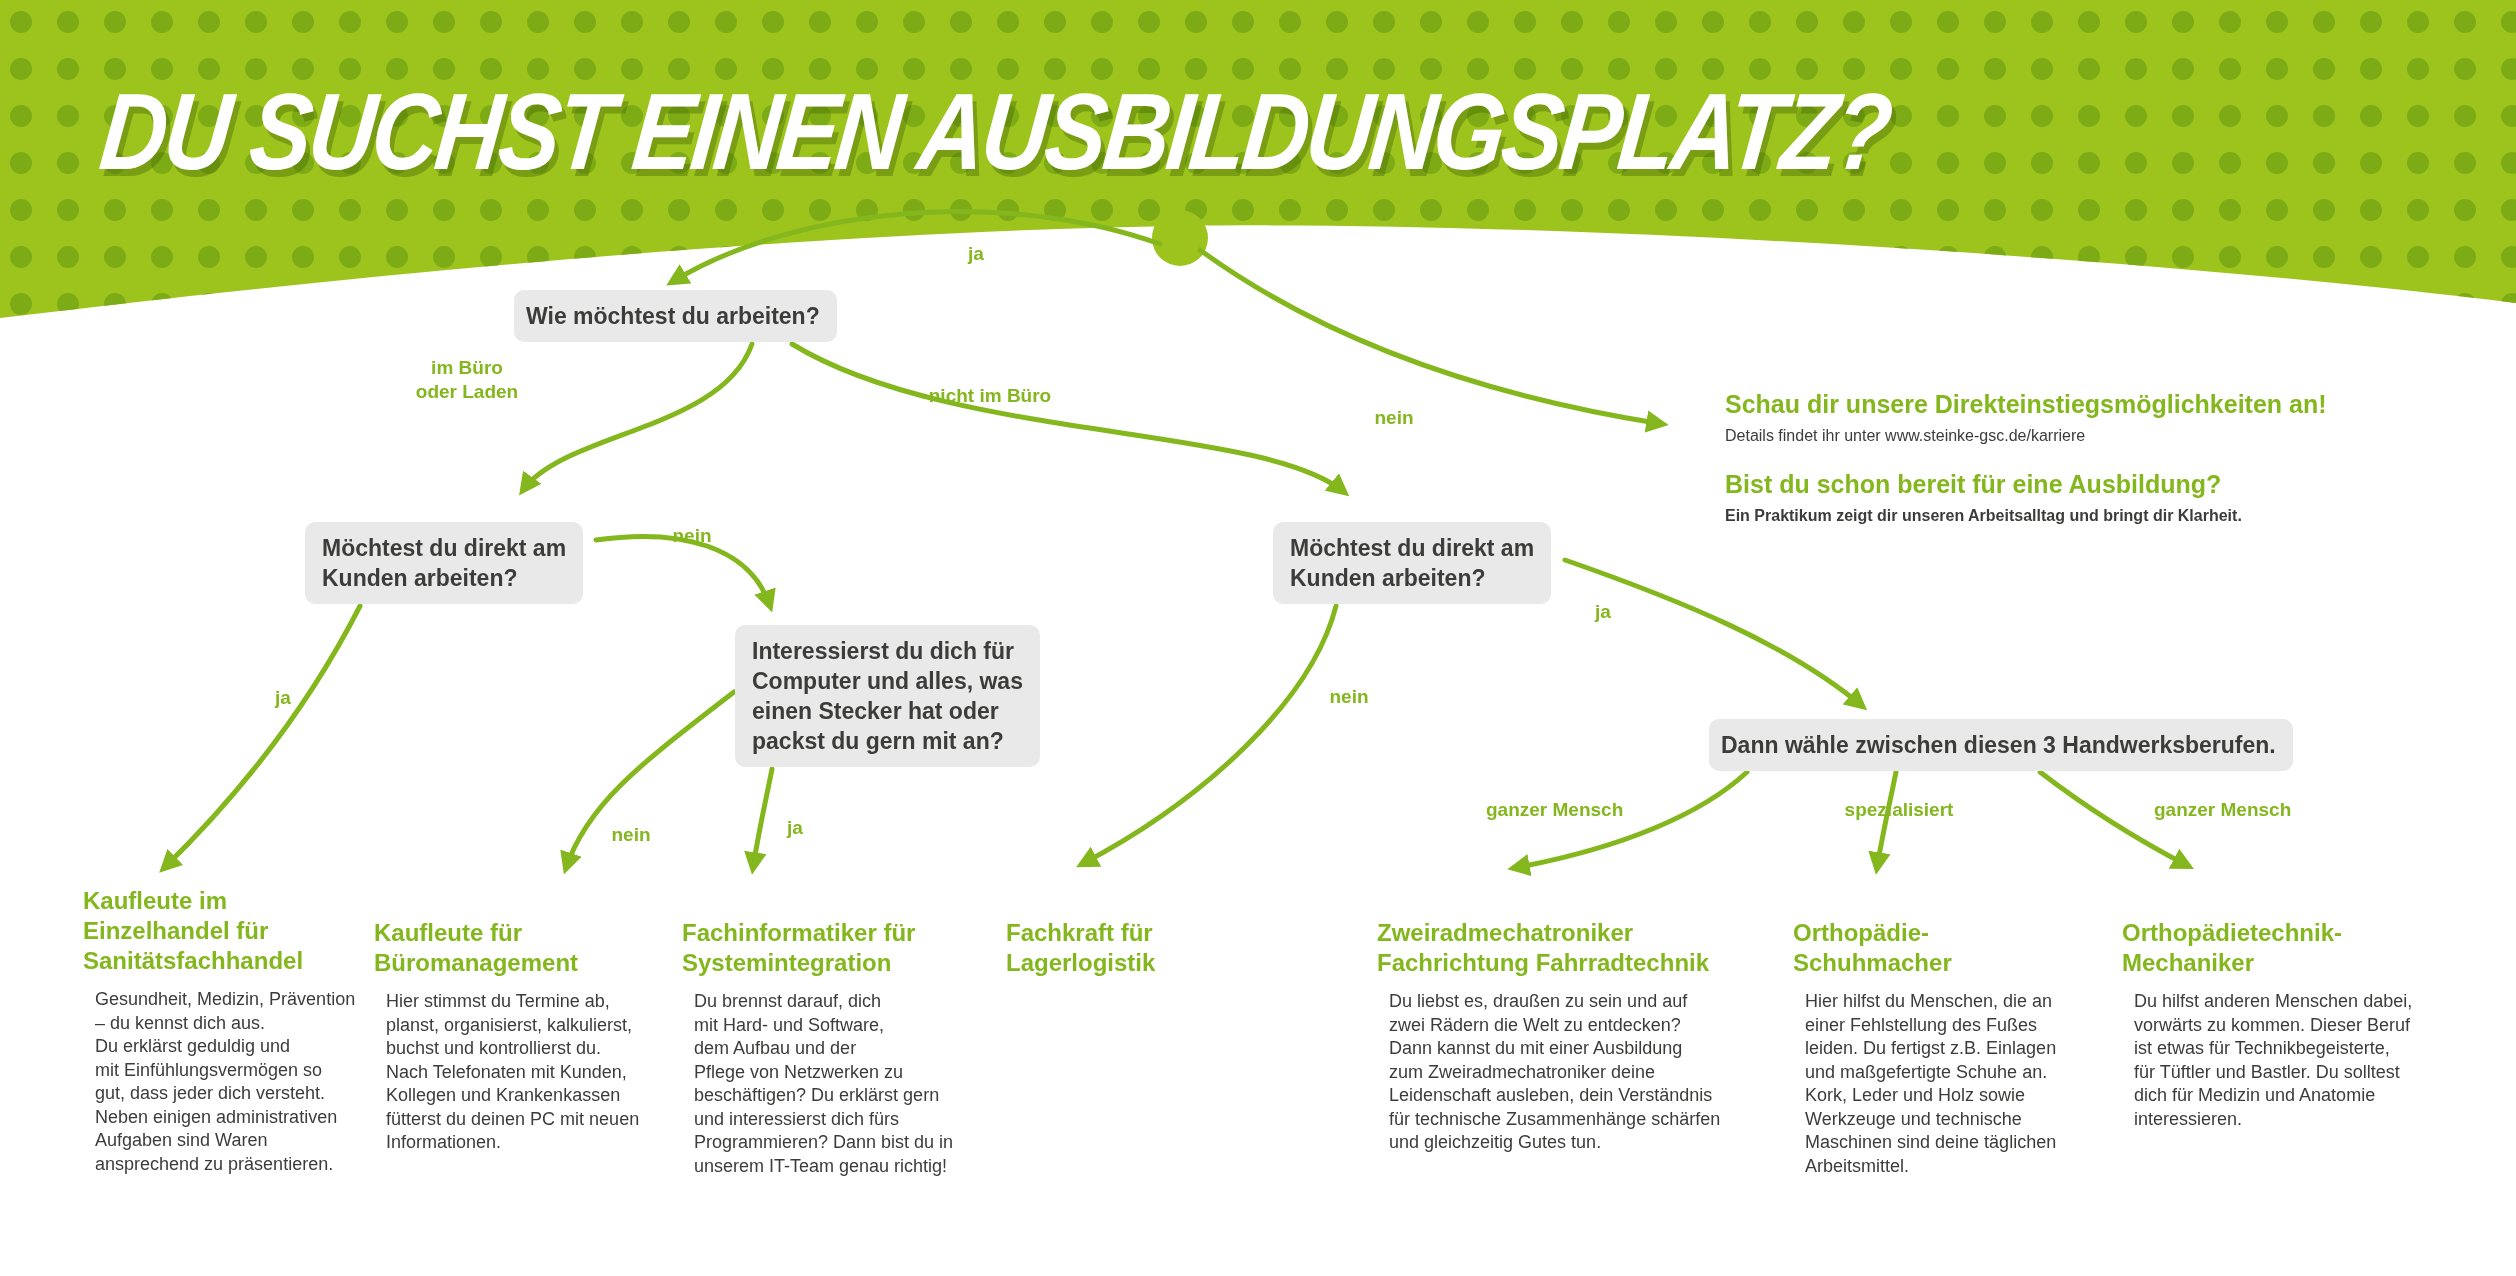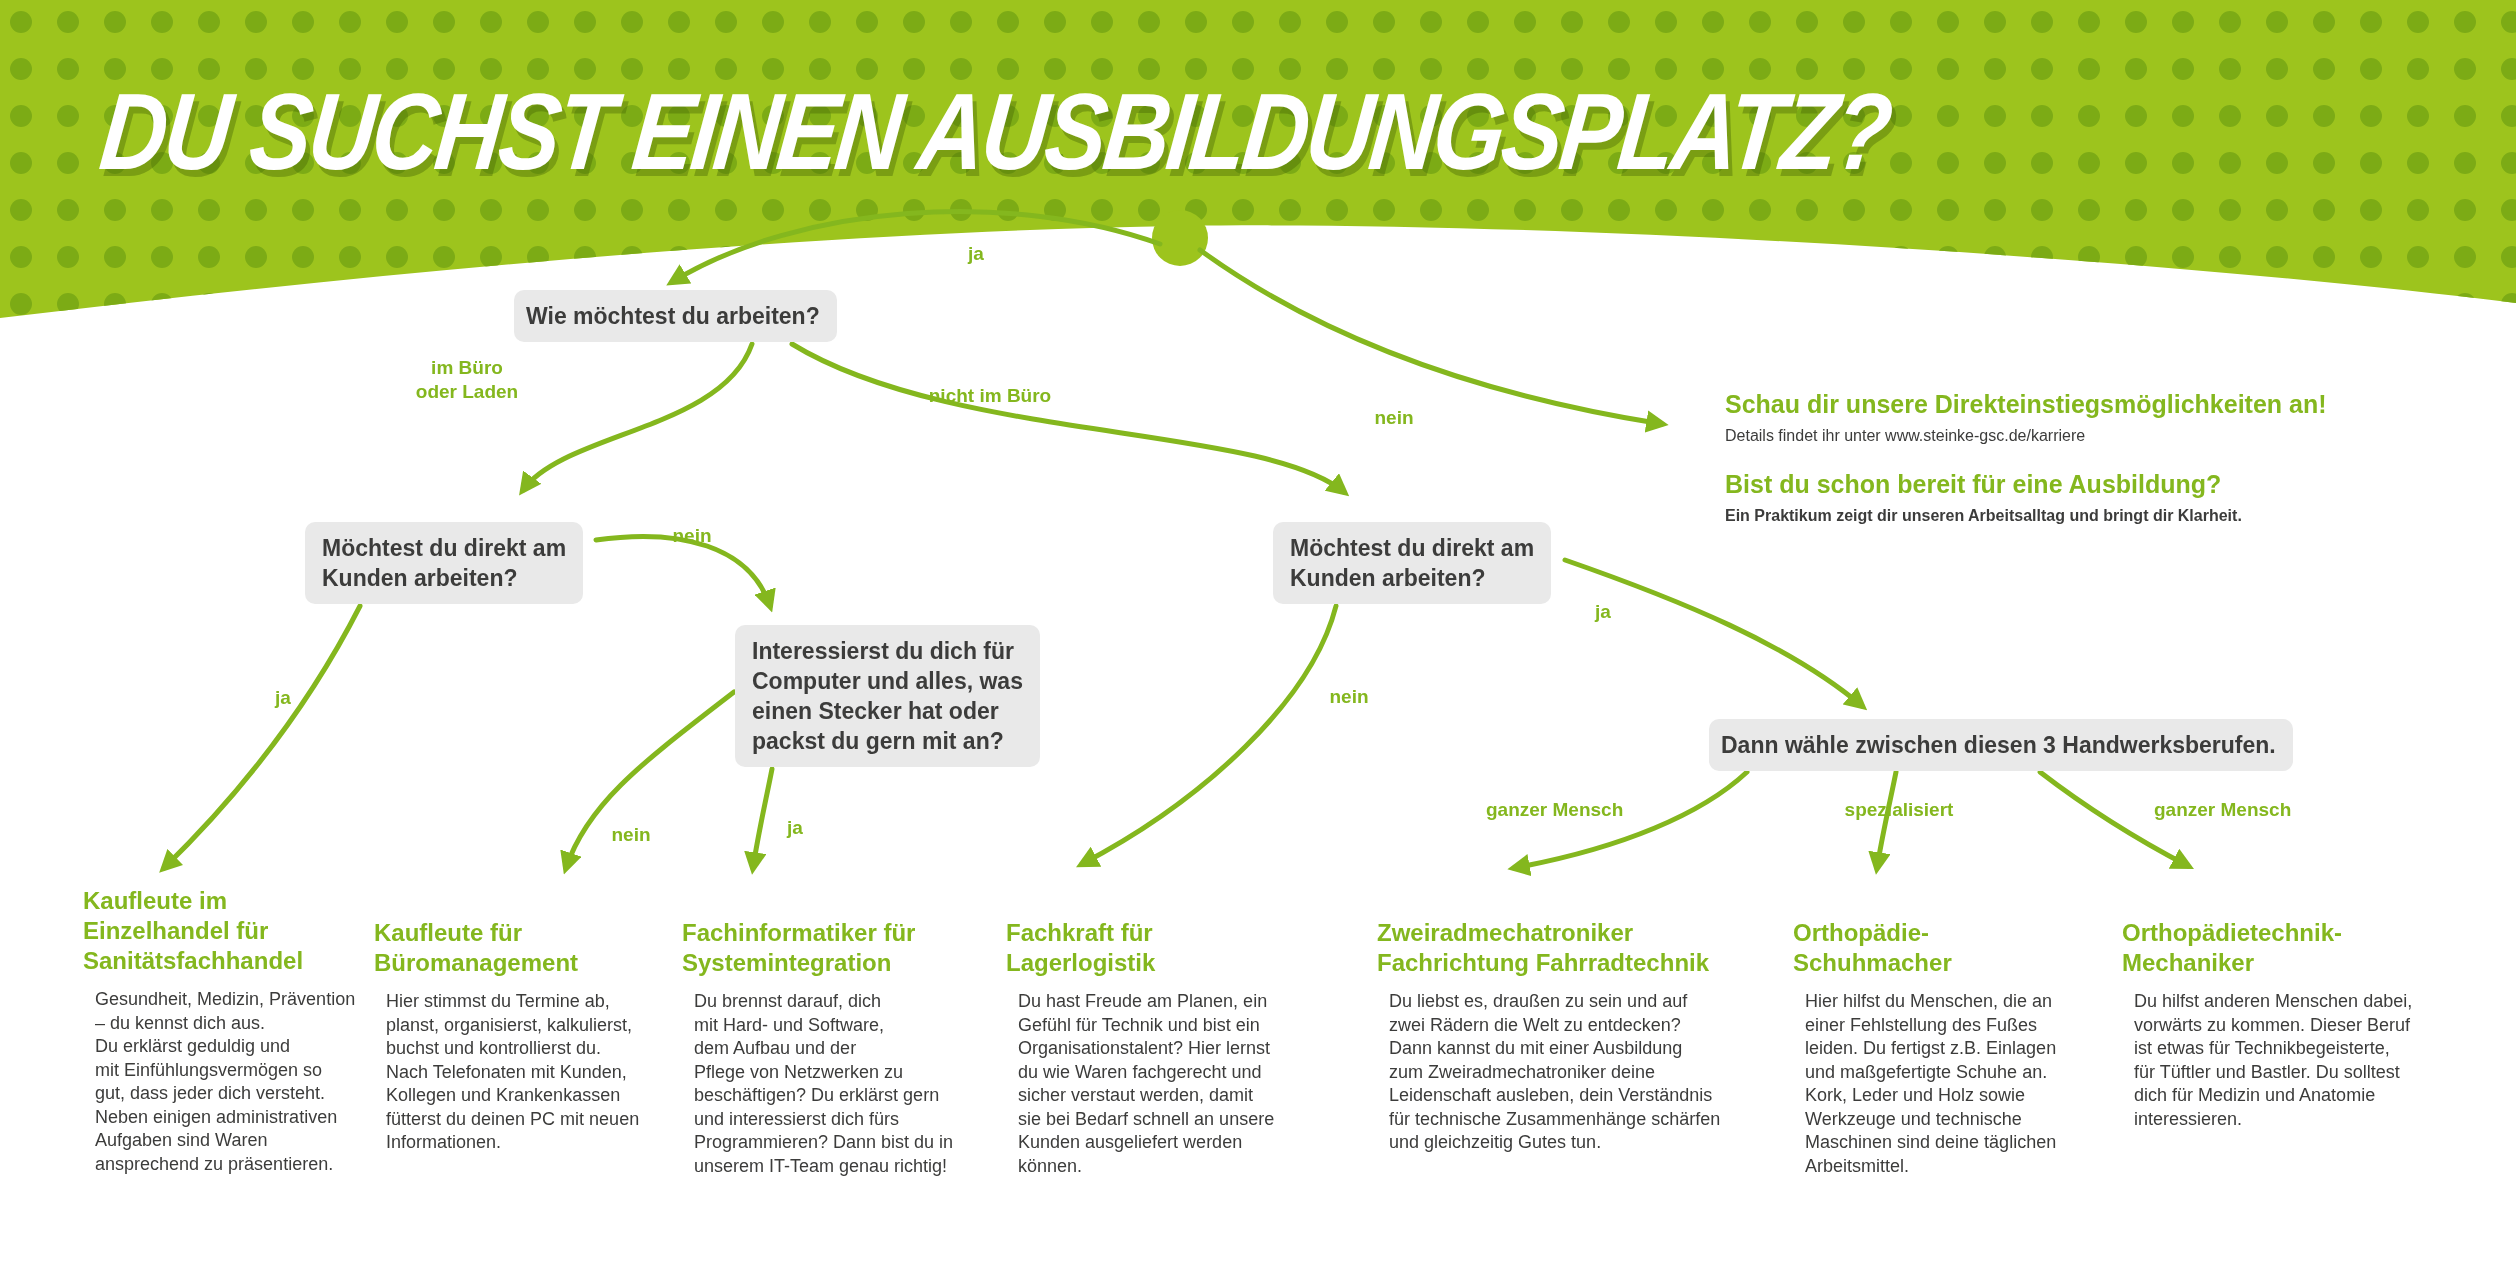--- a/index.html
+++ b/index.html
@@ -163,28 +163,20 @@
 planst, organisierst, kalkulierst,
 buchst und kontrollierst du.
 Nach Telefonaten mit Kunden,
 Kollegen und Krankenkassen
 fütterst du deinen PC mit neuen
 Informationen.</p>
   </div>
   <div class="career c4">
     <p class="ctitle">Fachkraft für
 Lagerlogistik</p>
-    <p class="cbody">Du hast Freude am Planen, ein
-Gefühl für Technik und bist ein
-Organisationstalent? Hier lernst
-du wie Waren fachgerecht und
-sicher verstaut werden, damit
-sie bei Bedarf schnell an unsere
-Kunden ausgeliefert werden
-können.</p>
   </div>
   <div class="career c6">
     <p class="ctitle">Orthopädie-
 Schuhmacher</p>
     <p class="cbody">Hier hilfst du Menschen, die an
 einer Fehlstellung des Fußes
 leiden. Du fertigst z.B. Einlagen
 und maßgefertigte Schuhe an.
 Kork, Leder und Holz sowie
 Werkzeuge und technische

